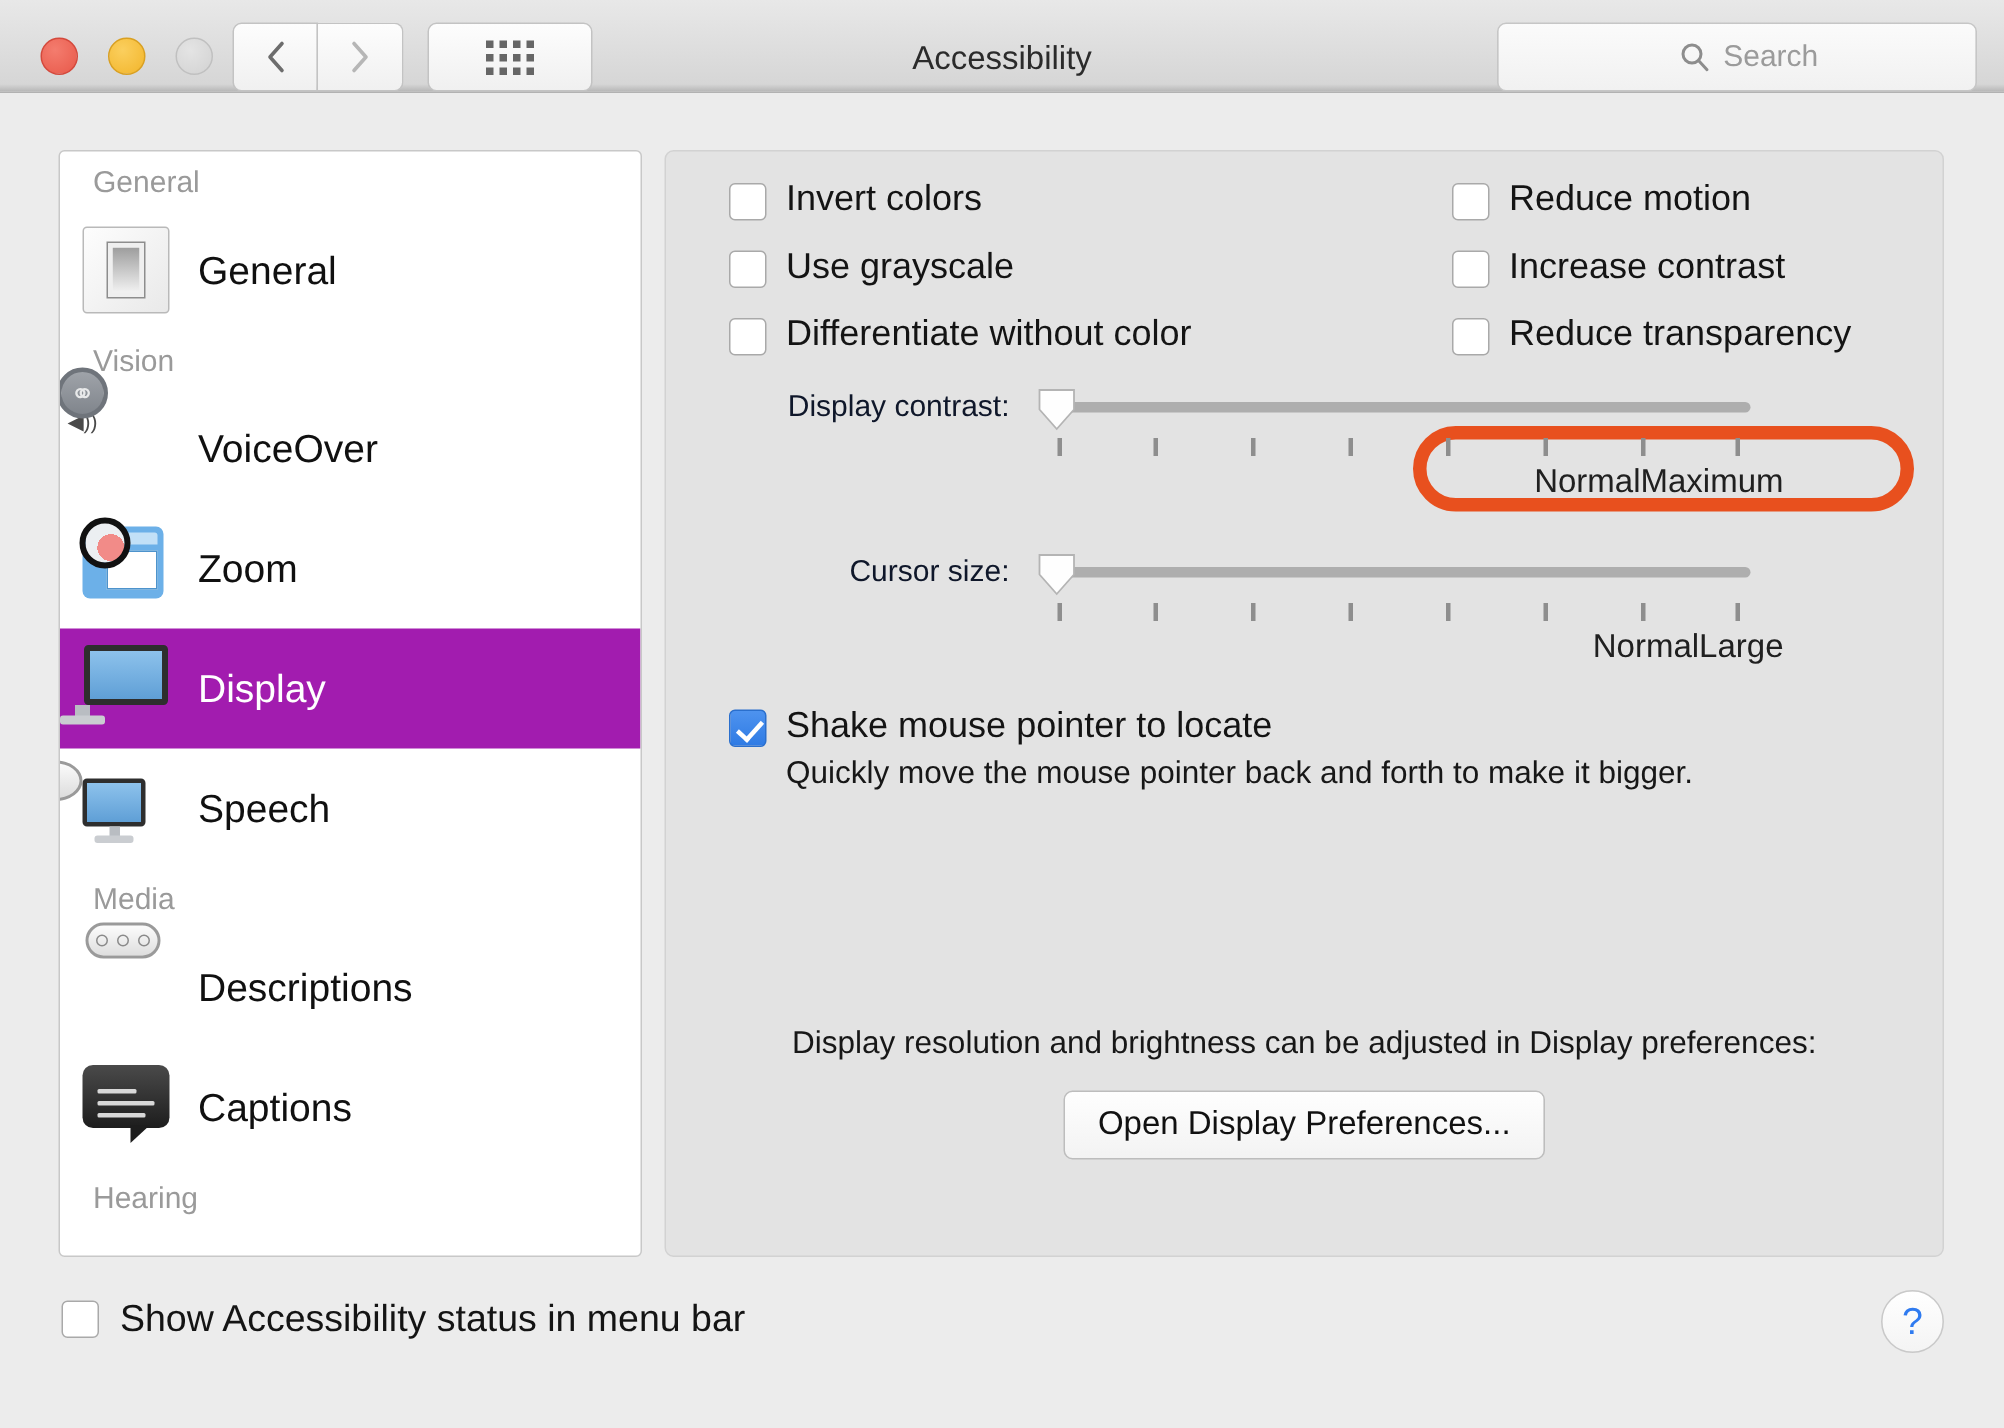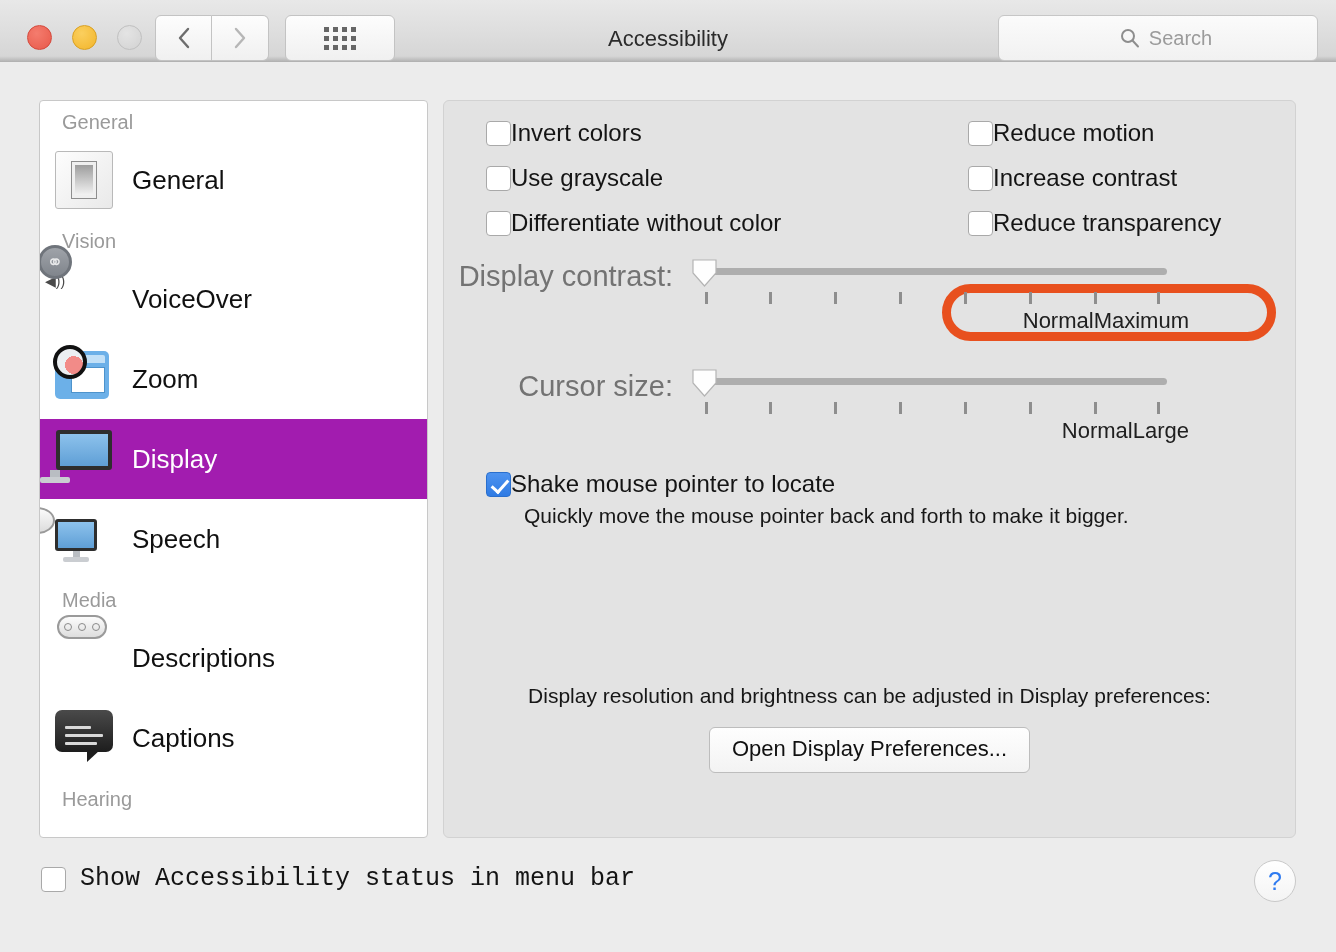--- a/index.html
+++ b/index.html
@@ -197,21 +197,21 @@
 
   
   .panel {
     position: absolute; left: 443px; top: 38px;
     width: 853px; height: 738px;
     background: #e3e3e3;
     border: 1px solid #d2d2d2;
     border-radius: 6px;
   }
 
-  .cbrow { display: flex; align-items: flex-start; }
+  .cbrow { display: flex; align-items: center; gap: 13px; }
   .cbox {
     width: 25px; height: 25px; flex: 0 0 auto;
     background: #fff; border: 1px solid #a9a9a9; border-radius: 4px;
     margin-top: 3px;
   }
   .cbox.checked {
     background: linear-gradient(to bottom, #4e93ef, #2f7be4);
     border-color: #2a6fcd;
     position: relative;
   }
@@ -232,21 +232,21 @@
     left: 498px; top: 183px;
     width: 334px; height: 57px;
     border: 9px solid #e8501e;
     border-radius: 30px;
     pointer-events: none;
   }
 
   
   .sliderrow { position: absolute; display: flex; align-items: flex-start; }
   .sl-label {
-    font-size: 29px; color: #737373;
+    font-size: 20px; color: #0f172a;
     width: 245px; text-align: right; padding-right: 16px; padding-top: 4px;
   }
   .sl-wrap { position: relative; width: 478px; }
   .sl-track {
     position: absolute; left: 17px; top: 12px;
     width: 461px; height: 7px;
     background: #aeaeae; border-radius: 4px;
   }
   .sl-thumb {
     position: absolute; left: 0px; top: 1px;
@@ -279,21 +279,21 @@
     border: 1px solid #bdbdbd; border-radius: 6px;
     font-family: "Liberation Sans", sans-serif;
   }
 
   
   .bottombar {
     position: absolute; left: 0; right: 0; bottom: 0; height: 110px;
   }
   .bottom-cb { position: absolute; left: 41px; top: 22px; display: flex; align-items: center; gap: 14px; }
   .bottom-cb .cbox { margin-top: 0; }
-  .bottom-cb .cblabel { font-size: 25px; font-family: Liberation Mono, monospace; }
+  .bottom-cb .cblabel { font-size: 25px; }
   .helpbtn {
     position: absolute; right: 40px; top: 18px;
     width: 42px; height: 42px; border-radius: 50%;
     background: linear-gradient(to bottom, #ffffff, #f4f4f4);
     border: 1px solid #c9c9c9;
     display: flex; align-items: center; justify-content: center;
     font-size: 25px; color: #2f7bf0;
   }
 </style>
 </head>

